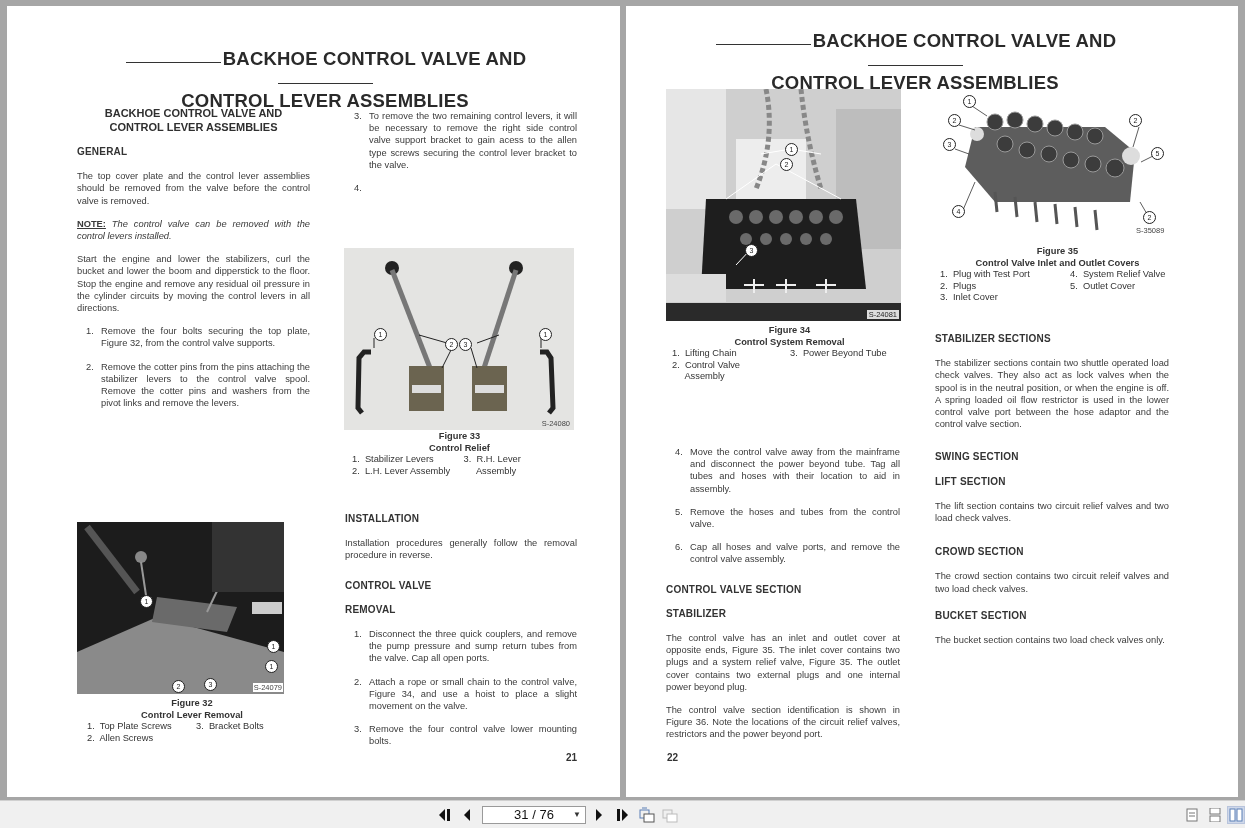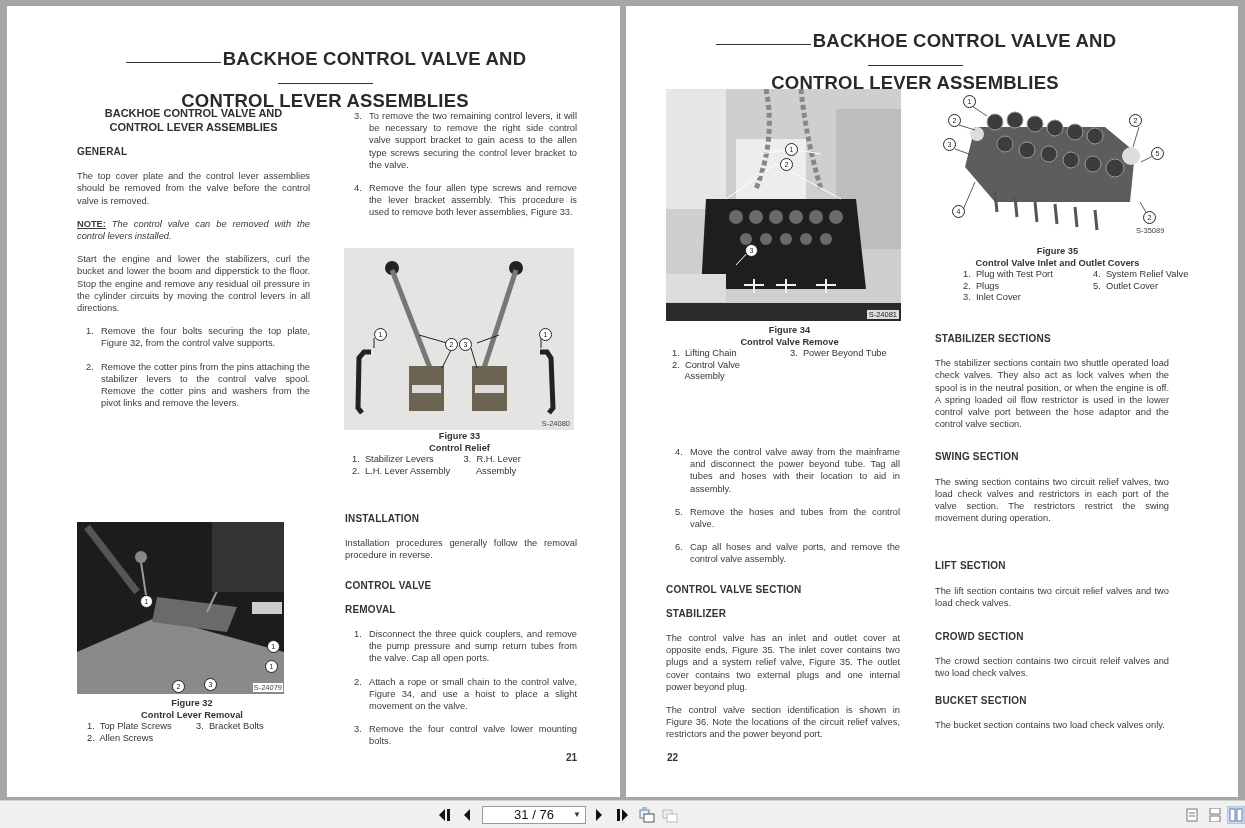--- a/index.html
+++ b/index.html
@@ -76,21 +76,21 @@
         <li><span class="num">1.</span><span>Remove the four bolts securing the top plate, Figure 32, from the control valve supports.</span></li>
       </ol>
       <ol class="steps">
         <li><span class="num">2.</span><span>Remove the cotter pins from the pins attaching the stabilizer levers to the control valve spool. Remove the cotter pins and washers from the pivot links and remove the levers.</span></li>
       </ol>
     </div>
 
     <div class="col" style="left:338px; top:104px; width:232px;">
       <ol class="steps">
         <li><span class="num">3.</span><span>To remove the two remaining control levers, it will be necessary to remove the right side control valve support bracket to gain acess to the allen type screws securing the control lever bracket to the valve.</span></li>
-        <li><span class="num">4.</span><span>Remove the four allen type screws and remove the lever bracket assembly. This procedure is used to remove both lever assemblies, Figure 33.</span></li>
+        <li><span class="num">4.</span></li>
       </ol>
     </div>
 
     <div class="photo" style="left:337px; top:242px; width:230px; height:182px; background:#e4e4e2;">
       <svg width="230" height="182">
         <circle cx="48" cy="20" r="7" fill="#222"></circle>
         <circle cx="172" cy="20" r="7" fill="#222"></circle>
         <line x1="48" y1="22" x2="86" y2="120" stroke="#777" stroke-width="5"></line>
         <line x1="172" y1="22" x2="140" y2="120" stroke="#777" stroke-width="5"></line>
         <rect x="65" y="118" width="35" height="45" fill="#6b6450"></rect>
@@ -212,21 +212,21 @@
         <line x1="110" y1="75" x2="175" y2="110" stroke="#fff"></line>
         <line x1="85" y1="160" x2="70" y2="176" stroke="#fff"></line>
       </svg>
       <div class="callout" style="left:119px; top:54px;">1</div>
       <div class="callout" style="left:114px; top:69px;">2</div>
       <div class="callout" style="left:79px; top:155px;">3</div>
       <div class="sref" style="right:2px; bottom:2px; background:#ddd; color:#222; padding:0 2px;">S-24081</div>
     </div>
     <div class="caption" style="left:46px; top:319px; width:235px;">
       <div class="ct">Figure 34</div>
-      <div class="ct">Control Valve Remove</div>
+      <div class="ct">Control System Removal</div>
       <div class="legend" style="grid-template-columns:110px 1fr;">
         <span style="white-space:pre">1.  Lifting Chain</span>
         <span style="white-space:pre">3.  Power Beyond Tube</span>
         <span style="white-space:pre">2.  Control Valve</span>
         <span></span>
         <span style="white-space:pre">     Assembly</span>
         <span></span>
       </div>
     </div>
 
@@ -272,21 +272,21 @@
       <div class="callout" style="left:8px; top:46px;">3</div>
       <div class="callout" style="left:17px; top:113px;">4</div>
       <div class="callout" style="left:194px; top:22px;">2</div>
       <div class="callout" style="left:216px; top:55px;">5</div>
       <div class="callout" style="left:208px; top:119px;">2</div>
     </div>
     <div class="sref" style="left:510px; top:220px;">S-35089</div>
     <div class="caption" style="left:314px; top:240px; width:235px;">
       <div class="ct">Figure 35</div>
       <div class="ct">Control Valve Inlet and Outlet Covers</div>
-      <div class="legend" style="grid-template-columns:122px 1fr;margin-left:23px;">
+      <div class="legend" style="grid-template-columns:122px 1fr;">
         <span style="white-space:pre">1.  Plug with Test Port</span>
         <span style="white-space:pre">4.  System Relief Valve</span>
         <span style="white-space:pre">2.  Plugs</span>
         <span style="white-space:pre">5.  Outlet Cover</span>
         <span style="white-space:pre">3.  Inlet Cover</span>
         <span></span>
       </div>
     </div>
 
     <div class="col" style="left:40px; top:440px; width:234px;">
@@ -299,21 +299,20 @@
       <div class="h">STABILIZER</div>
       <p>The control valve has an inlet and outlet cover at opposite ends, Figure 35. The inlet cover contains two plugs and a system relief valve, Figure 35. The outlet cover contains two external plugs and one internal power beyond plug.</p>
       <p>The control valve section identification is shown in Figure 36. Note the locations of the circuit relief valves, restrictors and the power beyond port.</p>
     </div>
     <div class="pgnum" style="left:41px; top:746px;">22</div>
 
     <div class="col" style="left:309px; top:327px; width:234px;">
       <div class="h">STABILIZER SECTIONS</div>
       <p style="margin-bottom:21px;">The stabilizer sections contain two shuttle operated load check valves. They also act as lock valves when the spool is in the neutral position, or when the engine is off. A spring loaded oil flow restrictor is used in the lower control valve port between the hose adaptor and the control valve section.</p>
       <div class="h">SWING SECTION</div>
-      <p style="margin-bottom:36px;">The swing section contains two circuit relief valves, two load check valves and restrictors in each port of the valve section. The restrictors restrict the swing movement during operation.</p>
       <div class="h">LIFT SECTION</div>
       <p style="margin-bottom:22px;">The lift section contains two circuit relief valves and two load check valves.</p>
       <div class="h">CROWD SECTION</div>
       <p style="margin-bottom:15px;">The crowd section contains two circuit releif valves and two load check valves.</p>
       <div class="h">BUCKET SECTION</div>
       <p>The bucket section contains two load check valves only.</p>
     </div>
   </div>
 </div>
 

